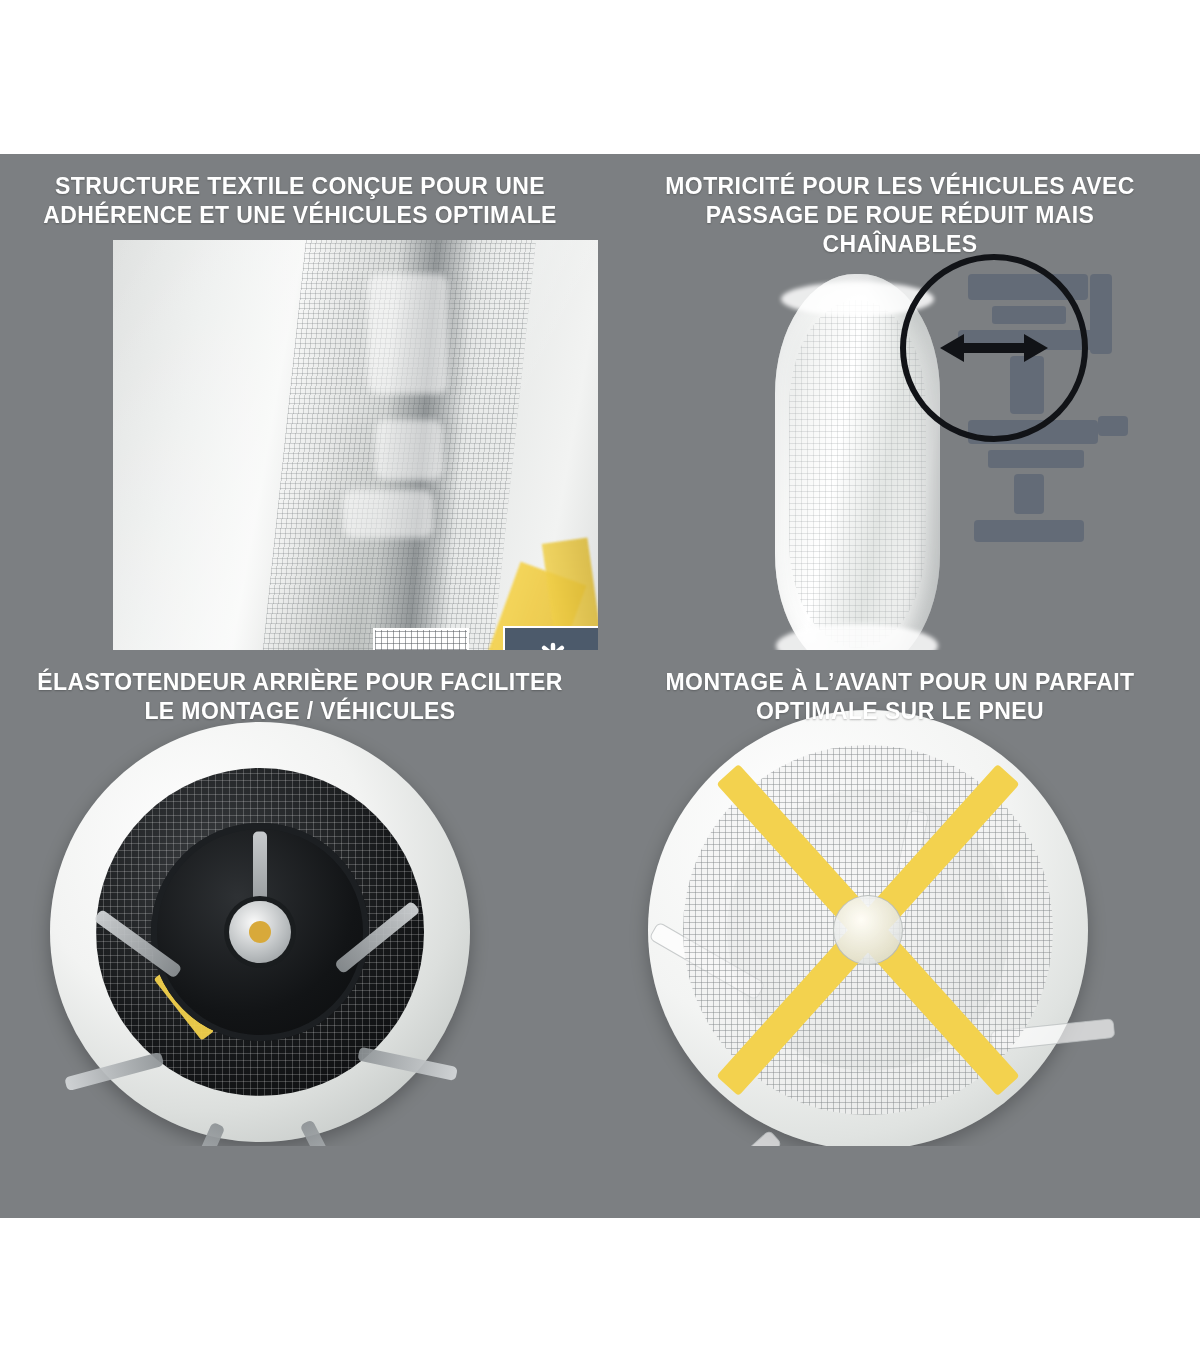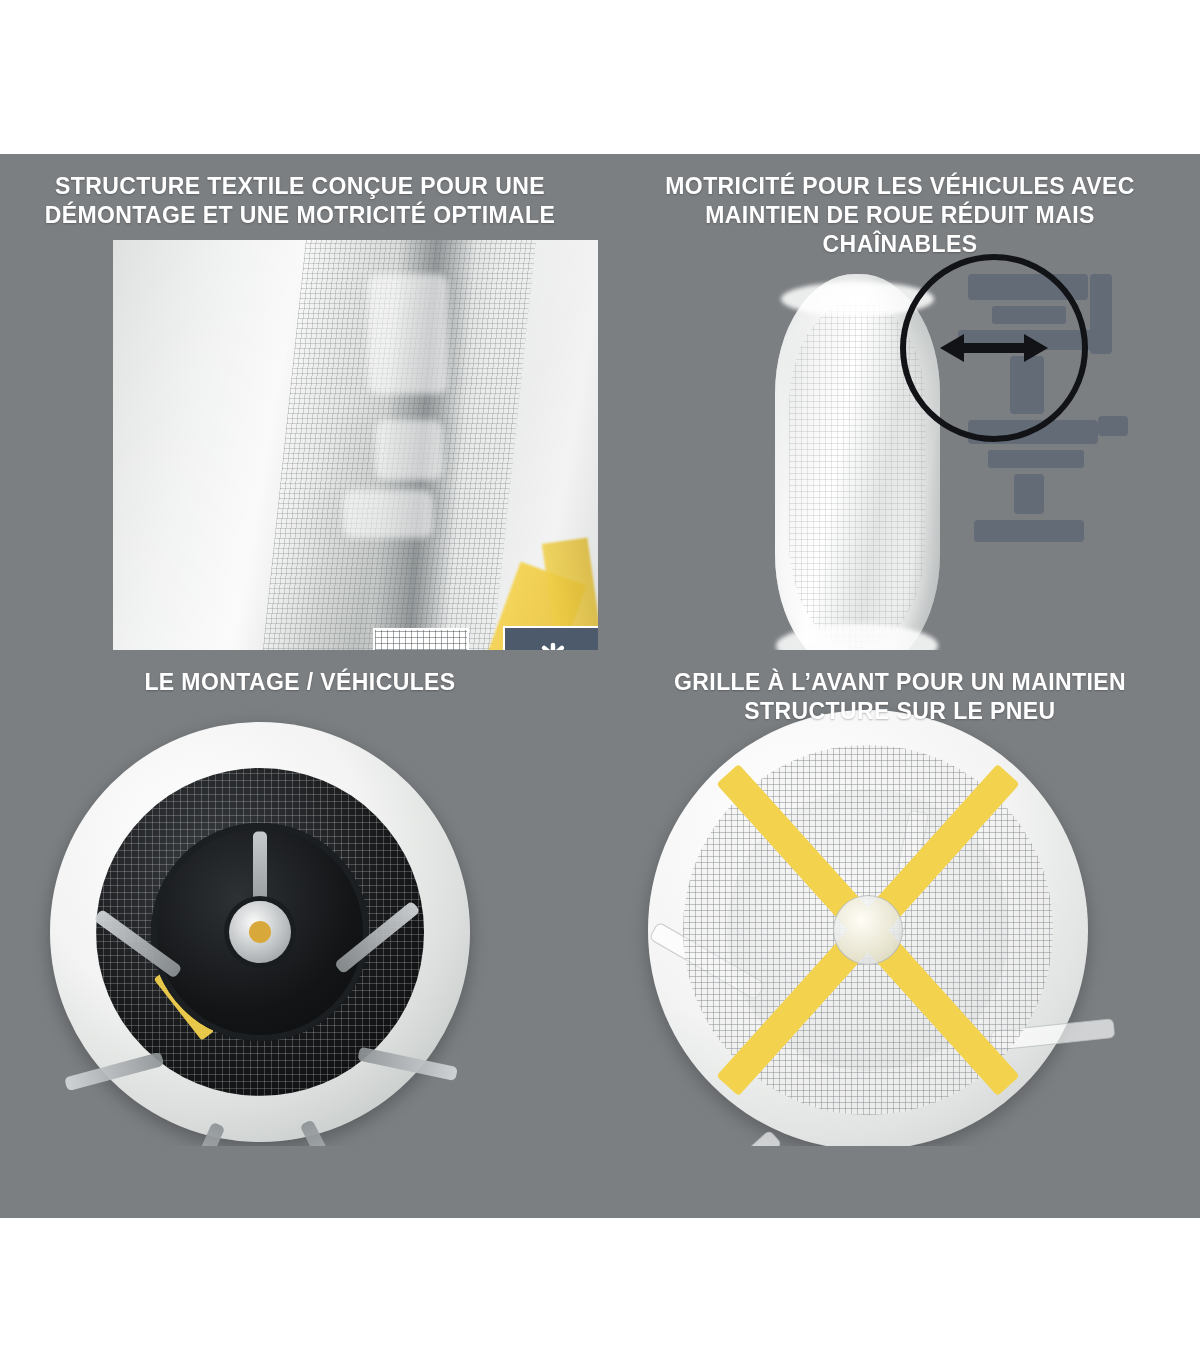--- a/index.html
+++ b/index.html
@@ -393,21 +393,21 @@
 <body>
 
 <div class="white-pad-top"></div>
 
 <div class="poster">
   <div class="grid">
 
     <div class="quad">
       <div class="caption">
         <div>STRUCTURE TEXTILE CONÇUE POUR UNE</div>
-        <div>DÉMONTAGE ET UNE MOTRICITÉ OPTIMALE</div>
+        <div>ADHÉRENCE ET UNE VÉHICULES OPTIMALE</div>
       </div>
 
       <div class="photo-macro">
         <div class="macro-mesh"></div>
         <div class="macro-dark-band"></div>
         <div class="macro-blur-shape" style="left:255px;top:34px;width:80px;height:120px;"></div>
         <div class="macro-blur-shape" style="left:262px;top:180px;width:68px;height:60px;"></div>
         <div class="macro-blur-shape" style="left:230px;top:250px;width:90px;height:48px;"></div>
         <div class="macro-yellow"></div>
         <div class="macro-yellow2"></div>
@@ -435,21 +435,21 @@
             </g>
           </svg>
         </div>
 
       </div>
     </div>
 
     <div class="quad">
       <div class="caption">
         <div>MOTRICITÉ POUR LES VÉHICULES AVEC</div>
-        <div>MAINTIEN DE ROUE RÉDUIT MAIS CHAÎNABLES</div>
+        <div>PASSAGE DE ROUE RÉDUIT MAIS CHAÎNABLES</div>
       </div>
 
       <svg class="car-ghost" viewBox="0 0 180 290" aria-hidden="true">
         <g fill="#5b6474" opacity="0.85">
           <rect x="10" y="8" width="120" height="26" rx="4"></rect>
           <rect x="34" y="40" width="74" height="18" rx="3"></rect>
           <rect x="0" y="64" width="150" height="20" rx="4"></rect>
           <rect x="52" y="90" width="34" height="58" rx="4"></rect>
           <rect x="10" y="154" width="130" height="24" rx="4"></rect>
           <rect x="30" y="184" width="96" height="18" rx="3"></rect>
@@ -469,20 +469,21 @@
             <rect x="20" y="12" width="68" height="10"></rect>
             <polygon points="0,17 24,3 24,31"></polygon>
             <polygon points="108,17 84,3 84,31"></polygon>
           </g>
         </svg>
       </div>
     </div>
 
     <div class="quad">
       <div class="caption">
+        <div>ÉLASTOTENDEUR ARRIÈRE POUR FACILITER</div>
         <div>LE MONTAGE / VÉHICULES</div>
       </div>
 
       <div class="wheel-3">
         <div class="sock-outer"></div>
         <div class="sock-ruffle"></div>
         <div class="tyre-black"></div>
         <div class="mesh-over"></div>
 
         <div class="yellow-strap" style="left:44%;top:26%;width:16px;height:86px;transform:rotate(22deg);"></div>
@@ -497,22 +498,22 @@
           <div class="spoke" style="transform: rotate(204deg) translateY(-100%);"></div>
           <div class="spoke" style="transform: rotate(255deg) translateY(-100%);"></div>
           <div class="spoke" style="transform: rotate(306deg) translateY(-100%);"></div>
           <div class="hub"></div>
         </div>
       </div>
     </div>
 
     <div class="quad">
       <div class="caption caption-left">
-        <div>GRILLE À L’AVANT POUR UN MAINTIEN</div>
-        <div>STRUCTURE SUR LE PNEU</div>
+        <div>MONTAGE À L’AVANT POUR UN PARFAIT</div>
+        <div>OPTIMALE SUR LE PNEU</div>
       </div>
 
       <div class="wheel-4">
         <div class="sock-outer-4"></div>
         <div class="ghost-rim">
           <div class="ghost-spoke" style="transform: rotate(12deg) translateY(-100%);"></div>
           <div class="ghost-spoke" style="transform: rotate(84deg) translateY(-100%);"></div>
           <div class="ghost-spoke" style="transform: rotate(156deg) translateY(-100%);"></div>
           <div class="ghost-spoke" style="transform: rotate(228deg) translateY(-100%);"></div>
           <div class="ghost-spoke" style="transform: rotate(300deg) translateY(-100%);"></div>

